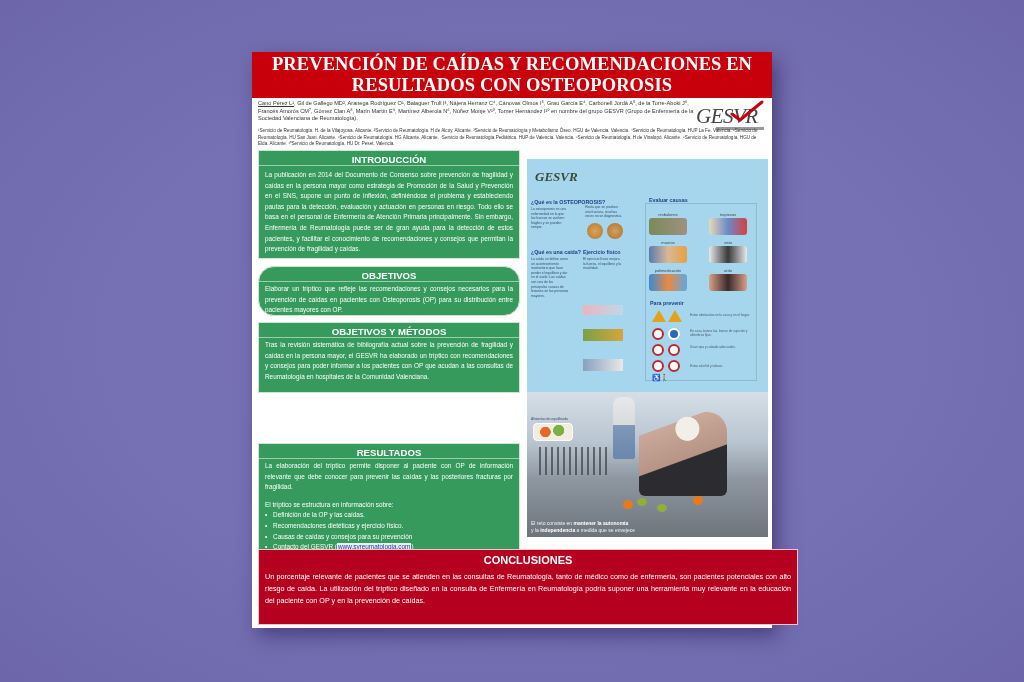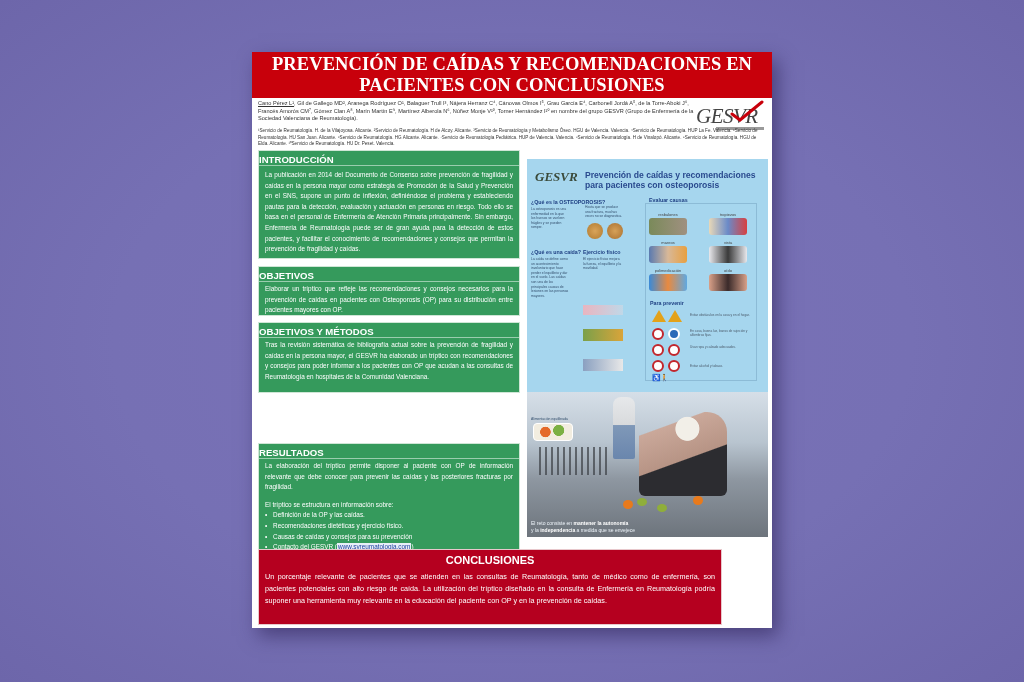--- a/index.html
+++ b/index.html
@@ -46,21 +46,21 @@
     font-size: 21px; color: #444; font-style: italic; letter-spacing: -0.5px;
   }
   .logo-sub { position: absolute; left: 20px; top: 27px; width: 48px; height: 3px; background: #9a9a9a; }
   .section {
     position: absolute; left: 0; width: 262px;
     background: #359a5c;
     color: #ffffff;
     border: 1px solid #cfe6d6;
   }
   .section h2 {
-    text-align: left; font-size: 9.6px; font-weight: bold;
+    text-align: center; font-size: 9.6px; font-weight: bold;
     padding-top: 3px; height: 15px; color: #fff;
     border-bottom: 1px solid rgba(255,255,255,0.5);
   }
   .section p, .section li {
     font-size: 6.4px; line-height: 10.6px; text-align: justify;
     padding: 0 6px;
   }
   .section p.intro { padding-top: 4px; }
   .section ul { list-style: none; padding: 0 6px; }
   .section li { padding: 0 0 0 0; }
@@ -113,36 +113,36 @@
   .photo .woman { position: absolute; left: 112px; top: 20px; width: 88px; height: 84px;
     background: radial-gradient(circle at 55% 20%, #f2efe8 0 14%, transparent 15%), linear-gradient(160deg, transparent 20%, #caa89a 21%, #b79485 55%, #2c2c30 56%, #2c2c30 100%);
     border-radius: 20px 20px 6px 6px; }
   .photo .orange { position: absolute; width: 10px; height: 9px; border-radius: 50%; background: #e87a1c; }
   .photo .green { position: absolute; width: 10px; height: 8px; border-radius: 50%; background: #8fae3a; }
   .photo-caption { position: absolute; left: 4px; top: 128px; font-size: 5px; line-height: 7px; color: #eef4fa; }
   .photo-caption b { color: #fff; }
   .food { position: absolute; left: 6px; top: 264px; width: 40px; height: 18px; border-radius: 4px;
     background: radial-gradient(circle at 30% 50%, #e46a2a 0 18%, transparent 20%), radial-gradient(circle at 65% 40%, #7bb043 0 20%, transparent 22%), #f2ede0; border: 1px solid #fff; }
   .conclusions {
-    position: absolute; left: 6px; top: 497px; width: 464px; height: 76px;
+    position: absolute; left: 6px; top: 497px; width: 540px; height: 76px;
     background: #b5001f;
     color: #fff;
     border: 1px solid #e8c8cc;
   }
   .conclusions h2 { text-align: center; font-size: 11px; font-weight: bold; padding-top: 4px; height: 18px; }
   .conclusions p { font-size: 7.2px; line-height: 12.2px; text-align: justify; padding: 3px 6px 0 6px; }
 </style>
 </head>
 <body>
 
 <div class="poster">
 
   <div class="title-bar">
     <div>PREVENCIÓN DE CAÍDAS Y RECOMENDACIONES EN</div>
-    <div>PACIENTES CON CONCLUSIONES</div>
+    <div>RESULTADOS CON OSTEOPOROSIS</div>
   </div>
 
   <div class="authors">
     <span class="first">Cano Pérez L¹</span><span>, Gil de Gallego MD², Aranega Rodríguez O¹, Balaguer Trull I³, Nájera Herranz C⁴, Cánovas Olmos I⁵, Grau García E⁴, Carbonell Jordá A⁵, de la Torre-Aboki J⁶, Francés Amorós CM⁷, Gómez Clan A⁸, Marín Martín E⁹, Martínez Alberola N⁶, Núñez Monje V¹⁰, Torner Hernández I¹⁰ en nombre del grupo GESVR (Grupo de Enfermería de la Sociedad Valenciana de Reumatología).</span>
   </div>
 
   <div class="logo">
     <span class="logo-text">GESVR</span>
     <svg style="position:absolute;left:34px;top:0" width="34" height="22" viewBox="0 0 34 22">
       <path d="M2 14 L10 20 L32 2" stroke="#c8000b" stroke-width="3" fill="none" stroke-linecap="round"></path>
@@ -150,21 +150,21 @@
     <div class="logo-sub"></div>
   </div>
 
   <div class="affiliations">¹Servicio de Reumatología. H. de la Vilajoyosa. Alicante. ²Servicio de Reumatología. H de Alcoy. Alicante. ³Servicio de Reumatología y Metabolismo Óseo. HGU de Valencia. Valencia. ⁴Servicio de Reumatología. HUP La Fe. Valencia. ⁵Servicio de Reumatología. HU San Juan. Alicante. ⁶Servicio de Reumatología. HG Alicante. Alicante. ⁷Servicio de Reumatología Pediátrica. HUP de Valencia. Valencia. ⁸Servicio de Reumatología. H de Vinalopó. Alicante. ⁹Servicio de Reumatología. HGU de Elda. Alicante. ¹⁰Servicio de Reumatología. HU Dr. Peset. Valencia.</div>
 
   <div class="section" style="top:98px; height:109px; left:6px;">
     <h2>INTRODUCCIÓN</h2>
     <p class="intro">La publicación en 2014 del Documento de Consenso sobre prevención de fragilidad y caídas en la persona mayor como estrategia de Promoción de la Salud y Prevención en el SNS, supone un punto de inflexión, definiéndose el problema y estableciendo pautas para la detección, evaluación y actuación en personas en riesgo. Todo ello se basa en el personal de Enfermería de Atención Primaria principalmente. Sin embargo, Enfermería de Reumatología puede ser de gran ayuda para la detección de estos pacientes, y facilitar el conocimiento de recomendaciones y consejos que permitan la prevención de fragilidad y caídas.</p>
   </div>
 
-  <div class="section" style="top:214px; height:50px; left:6px;">
+  <div class="section" style="top:214px; height:50px; left:6px;border-radius:16px;">
     <h2>OBJETIVOS</h2>
     <p class="intro" style="padding-top:2px">Elaborar un tríptico que refleje las recomendaciones y consejos necesarios para la prevención de caídas en pacientes con Osteoporosis (OP) para su distribución entre pacientes mayores con OP.</p>
   </div>
 
   <div class="section" style="top:270px; height:71px; left:6px;">
     <h2>OBJETIVOS Y MÉTODOS</h2>
     <p class="intro" style="padding-top:2px">Tras la revisión sistemática de bibliografía actual sobre la prevención de fragilidad y caídas en la persona mayor, el GESVR ha elaborado un tríptico con recomendaciones y consejos para poder informar a los pacientes con OP que acudan a las consultas de Reumatología en hospitales de la Comunidad Valenciana.</p>
   </div>
 
   <div class="section" style="top:347px; height:143px; left:6px;margin-top:44px;">
@@ -177,21 +177,20 @@
       <li>Recomendaciones dietéticas y ejercicio físico.</li>
       <li>Causas de caídas y consejos para su prevención</li>
       <li><span>Contacto del GESVR (</span><span class="link">www.svreumatologia.com</span><span>)</span></li>
     </ul>
     <div class="gap" style="height:7px"></div>
     <p>El tríptico ha sido enviado a todos los Servicios de Reumatología de la Comunidad Valenciana para su difusión, con el fin de que los pacientes reciban la información más completa y adecuada sobre su patología.</p>
   </div>
 
   <div class="triptico">
     <div class="tri-head-logo">GESVR</div>
-    <div class="tri-title">Prevención de caídas y recomendaciones para pacientes con osteoporosis</div>
 
     <div class="tri-h" style="left:4px; top:40px;">¿Qué es la OSTEOPOROSIS?</div>
     <div class="tri-txt" style="left:4px; top:48px; width:38px;">La osteoporosis es una enfermedad en la que los huesos se vuelven frágiles y se pueden romper.</div>
     <div class="tri-txt" style="left:58px; top:46px; width:38px;">Hasta que se produce una fractura, muchas veces no se diagnostica.</div>
     <div style="position:absolute;left:60px;top:64px;width:16px;height:16px;border-radius:50%;background:radial-gradient(#d9a45a,#b07a30);"></div>
     <div style="position:absolute;left:80px;top:64px;width:16px;height:16px;border-radius:50%;background:radial-gradient(#d6a158,#a97030);"></div>
 
     <div class="tri-h" style="left:4px; top:90px;">¿Qué es una caída?</div>
     <div class="tri-txt" style="left:4px; top:98px; width:38px;">La caída se define como un acontecimiento involuntario que hace perder el equilibrio y dar en el suelo. Las caídas son una de las principales causas de lesiones en las personas mayores.</div>
     <div class="tri-h" style="left:56px; top:90px;">Ejercicio físico</div>

